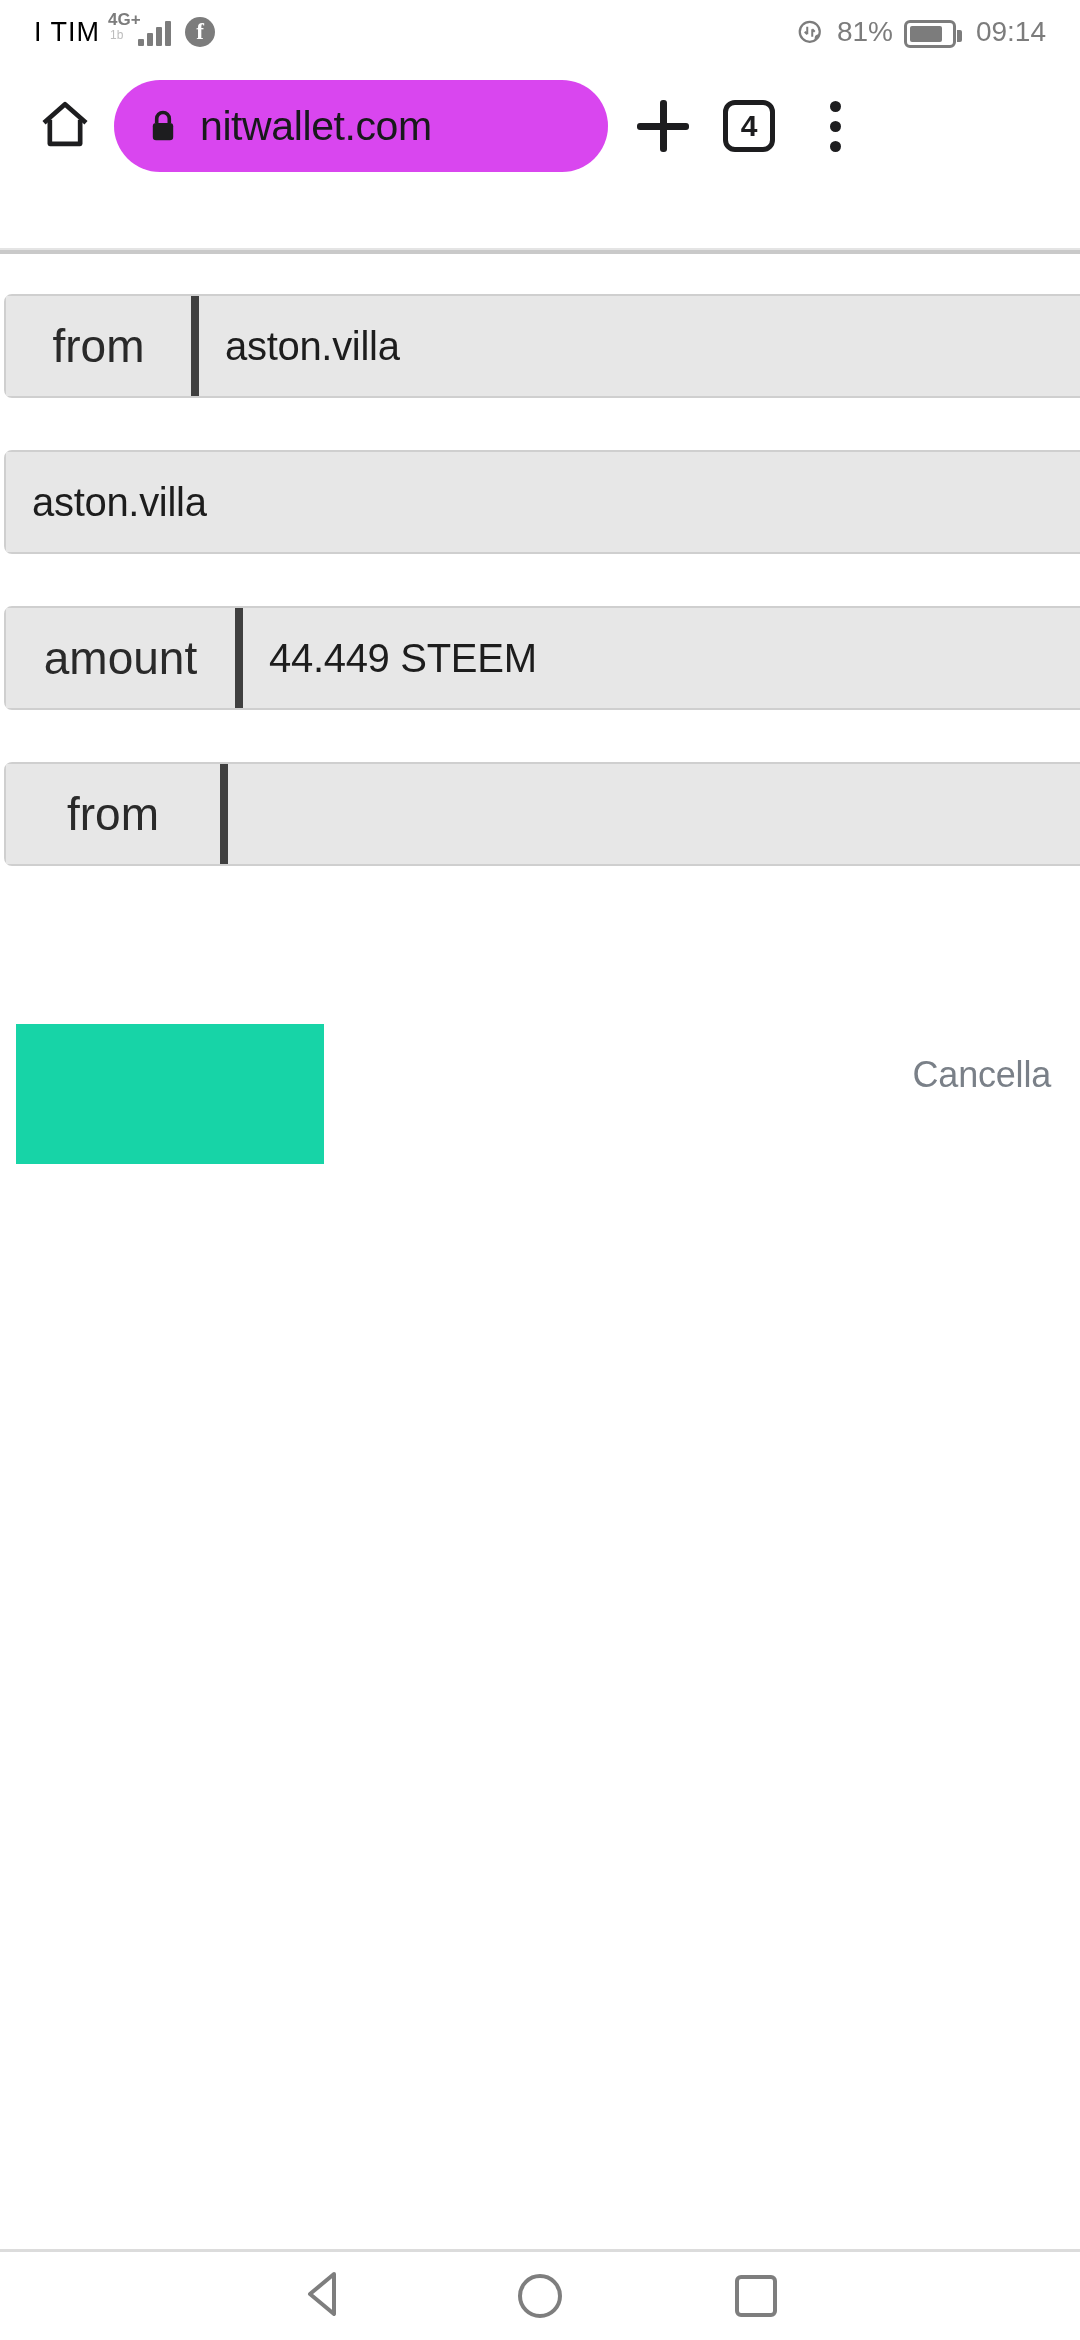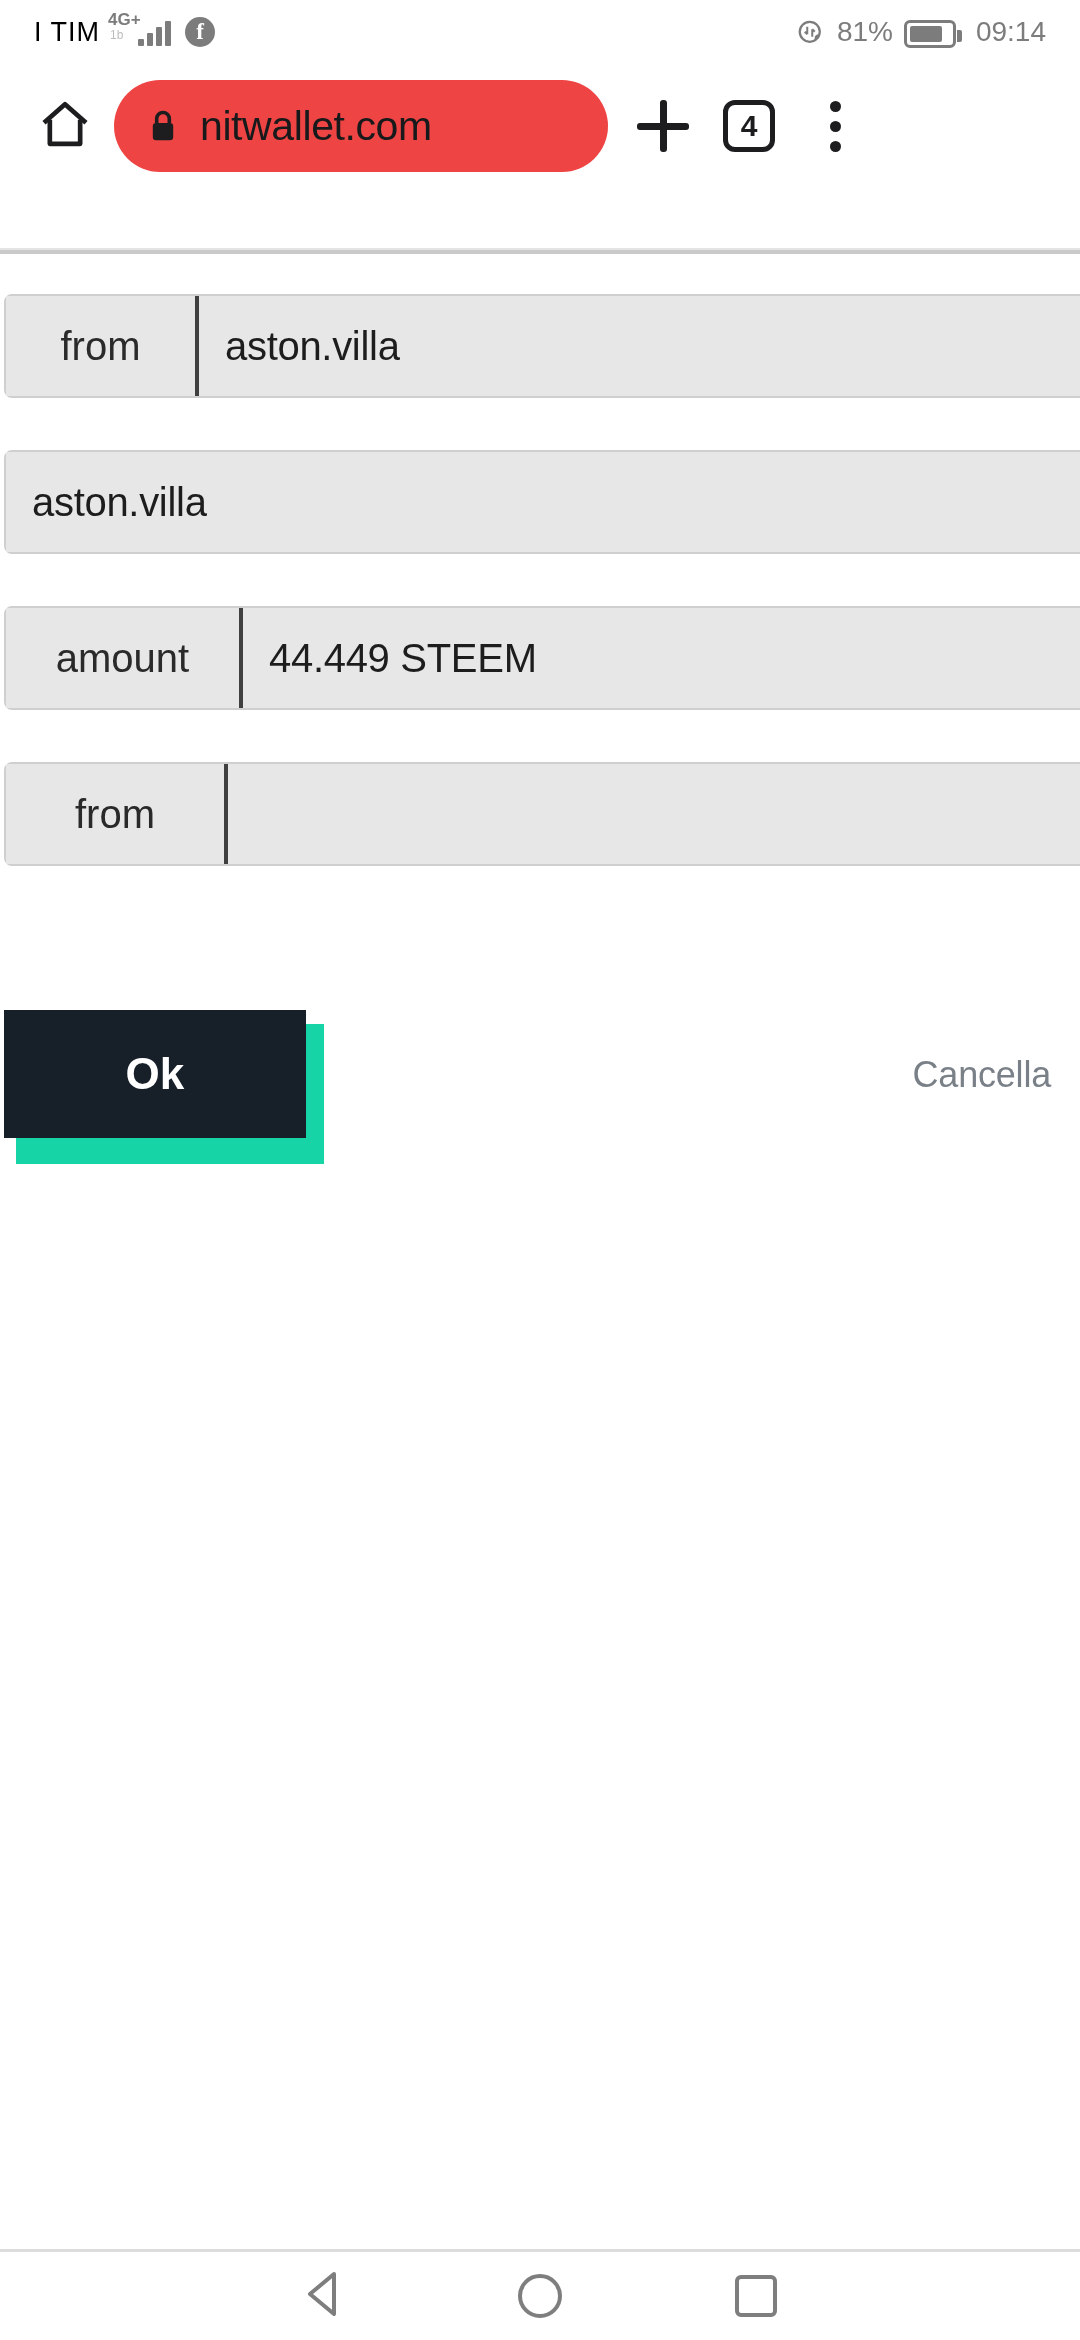--- a/index.html
+++ b/index.html
@@ -52,21 +52,21 @@
   .clock{ font-size:28px; color:#7c7c7c; margin-left:9px; }
 
   
   .toolbar{
     position:absolute; left:0; top:64px; width:1080px; height:124px;
     display:flex; align-items:center; padding:0 26px; background:#fff;
   }
   .home-btn{ width:78px; height:78px; display:flex; align-items:center; justify-content:center; }
   .urlbar{
     flex:1; height:92px; margin-left:10px; margin-right:12px;
-    background:#ef4444; border-radius:46px;
+    background:#d946ef; border-radius:46px;
     display:flex; align-items:center; padding:0 34px; gap:22px;
     max-width:494px;
   }
   .lock-icon{ width:30px; height:36px; flex:0 0 auto; }
   .url-text{
     font-size:41px; color:#18191b; letter-spacing:-0.4px; white-space:nowrap;
     overflow:hidden;
   }
   .tb-icon{
     width:86px; height:86px; display:flex; align-items:center; justify-content:center;
@@ -94,22 +94,22 @@
   
   .page{ position:absolute; left:0; top:254px; width:1080px; bottom:88px; background:#fff; overflow:hidden; }
 
   .field-row{
     position:absolute; left:4px; width:1090px; height:104px;
     display:flex; align-items:stretch;
     background:#e7e7e7; border:2px solid #cfcfcf; border-radius:8px;
   }
   .field-label{
     display:flex; align-items:center; justify-content:center;
-    background:#e7e7e7; border-right:4px solid #404040;
-    font-size:40px; color:#2a2a2a; flex:0 0 auto;
+    background:#e7e7e7; border-right:8px solid #404040;
+    font-size:46px; color:#2a2a2a; flex:0 0 auto;
   }
   .field-value{
     flex:1; display:flex; align-items:center; padding-left:26px;
     font-size:40px; color:#1d1d1d; background:#e7e7e7; letter-spacing:-0.3px;
     overflow:hidden; white-space:nowrap;
   }
   .row-from   { top:40px;  }
   .row-to     { top:196px; }
   .row-amount { top:352px; }
   .row-memo   { top:508px; }
@@ -235,21 +235,20 @@
     </div>
 
     <div class="field-row row-memo">
       <div class="field-label" style="width:222px">from</div>
       <div class="field-value"></div>
     </div>
 
     <div class="actions">
       <div class="ok-wrap">
         <div class="ok-shadow"></div>
-        <button class="ok-btn">Ok</button>
       </div>
       <button class="cancel-link">Cancella</button>
     </div>
 
   </div>
 
   <div class="navbar-sep"></div>
   <div class="navbar">
     <div class="nav-btn">
       <span>

